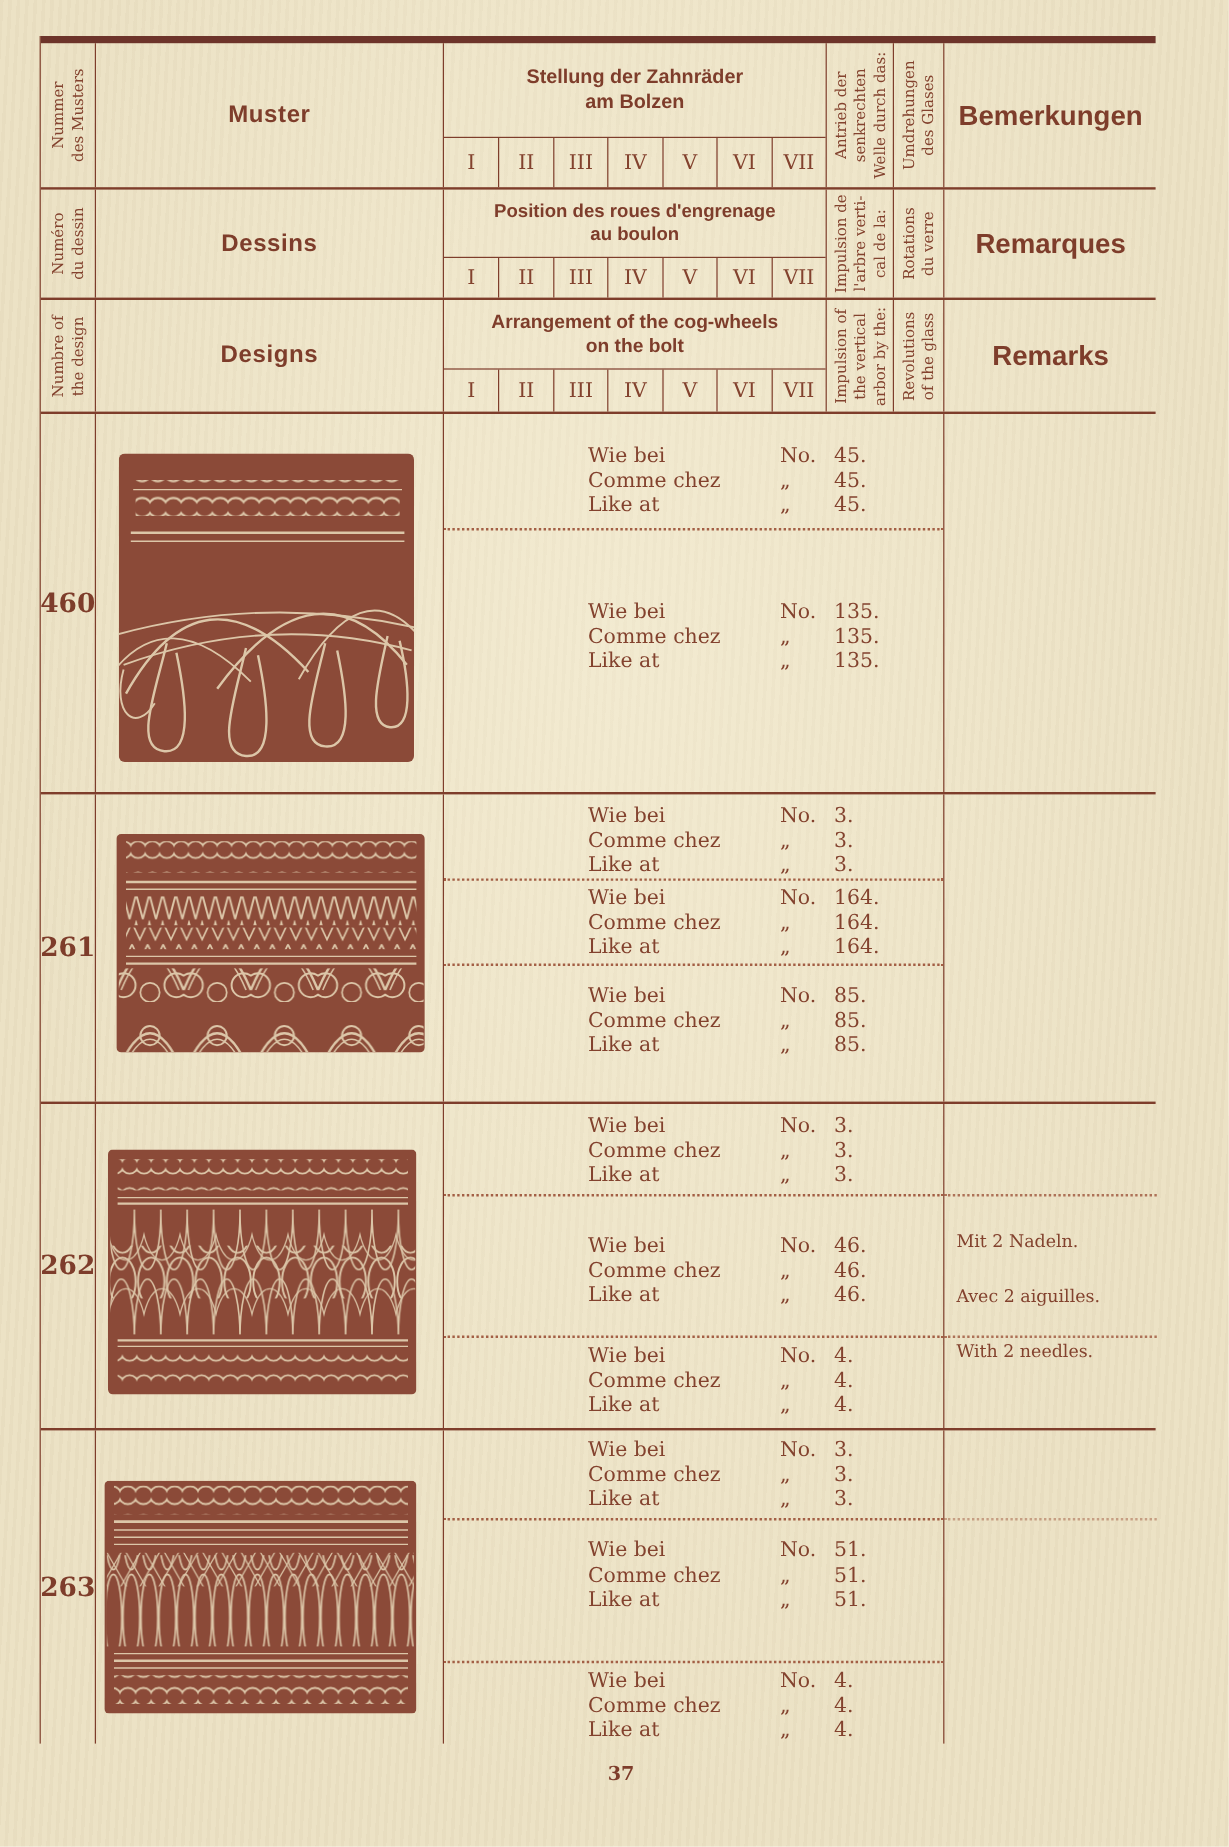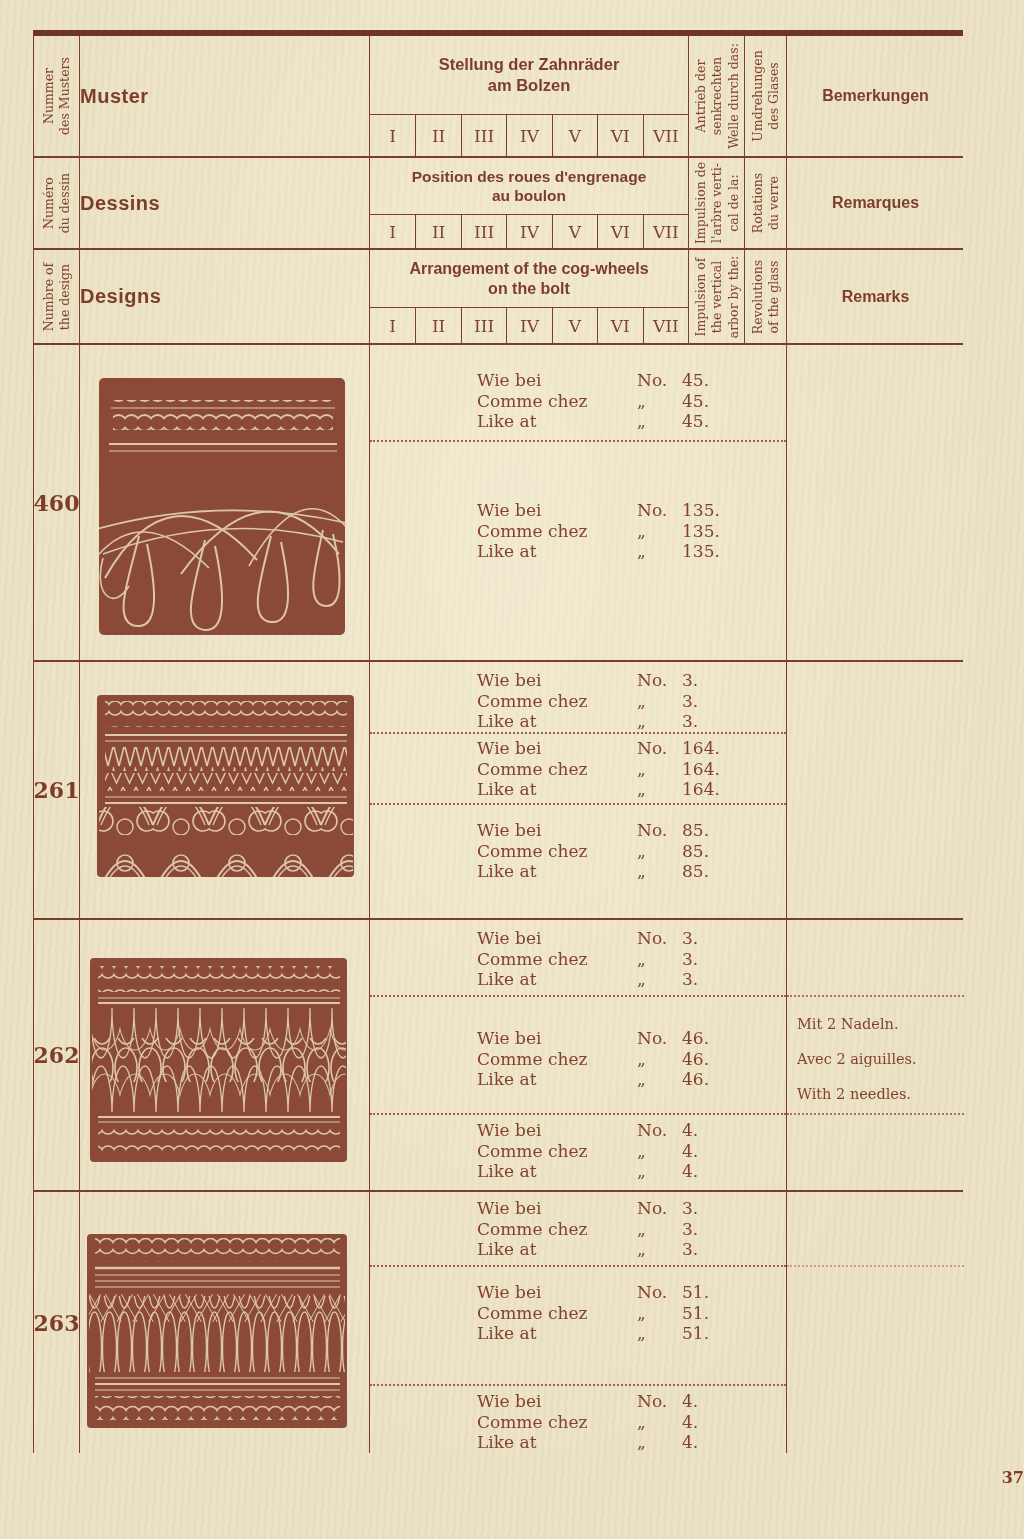--- a/index.html
+++ b/index.html
@@ -24,49 +24,49 @@
   .toprule{height:4px;border-top:5px solid #6d342a;border-bottom:1.5px solid #6d342a;}
   .ml{white-space:pre-line;}
   .bL{border-left:1.5px solid var(--ink);}
 
   
   .hrow{display:grid;grid-template-columns:45px 290px 319px 56px 42px 178px;border-bottom:2px solid var(--ink);}
   .hrow.last{border-bottom:2.5px solid var(--ink);}
   .vcell{position:relative;}
   .vtext{position:absolute;top:50%;left:50%;transform:translate(-50%,-50%) rotate(-90deg);
          white-space:pre;text-align:center;font-size:12.5px;line-height:1.3;color:var(--text);}
-  .hdesign{display:flex;align-items:center;
+  .hdesign{display:flex;align-items:center;justify-content:center;
            font-family:"Liberation Sans",sans-serif;font-weight:bold;font-size:20px;color:var(--ink);letter-spacing:.5px;}
   .gear{display:flex;flex-direction:column;}
   .glabel{flex:1;display:flex;align-items:center;justify-content:center;text-align:center;
           font-family:Liberation Sans, sans-serif;font-weight:bold;color:var(--ink);line-height:1.25;}
   .subrow{display:grid;grid-template-columns:repeat(7,1fr);border-top:1.5px solid var(--ink);}
   .subrow > div{display:flex;align-items:center;justify-content:center;font-size:17px;border-left:1px solid var(--ink);}
   .subrow > div:first-child{border-left:none;}
   .hremarks{display:flex;align-items:center;justify-content:center;
-            font-family:"Liberation Sans",sans-serif;font-weight:bold;font-size:16px;color:var(--ink);}
+            font-family:"Liberation Sans",sans-serif;font-weight:bold;font-size:23px;color:var(--ink);}
 
   
   .drow{display:grid;grid-template-columns:45px 290px 417px 178px;position:relative;}
   .drow + .drow{border-top:2px solid var(--ink);}
   .numcell{display:flex;align-items:center;justify-content:center;font-weight:bold;font-size:22px;color:var(--ink);}
   .patcell{position:relative;border-left:1.5px solid var(--ink);}
   .patcell svg{position:absolute;}
   .textcell{position:relative;border-left:1.5px solid var(--ink);}
   .remcell{position:relative;border-left:1.5px solid var(--ink);}
-  .entry{position:absolute;left:107px;display:grid;grid-template-columns:160px 45px 46px;
+  .entry{position:absolute;left:120px;display:grid;grid-template-columns:160px 45px 46px;
          font-size:17px;line-height:20.5px;color:var(--text);}
   .entry span{display:block;}
   .eval{text-align:left;}
   .esep{text-align:left;}
   .dots{position:absolute;left:0;right:0;border-top:2px dotted var(--dot);}
   .rdots{position:absolute;left:0;right:0;border-top:2px dotted var(--dot);opacity:.85;}
   .remtext{position:absolute;left:10px;right:4px;font-size:14.5px;color:var(--text);}
-  .remtext div{height:35px;}
-  .footer{position:absolute;left:0;width:100%;text-align:right;font-weight:bold;font-size:16px;color:var(--ink);padding-left:11px;}
+  .remtext div{height:35px;margin-top:11px;}
+  .footer{position:absolute;left:0;width:100%;text-align:center;font-weight:bold;font-size:16px;color:var(--ink);padding-left:11px;}
 </style>
 </head>
 <body>
 
 <div class="page">
   <div class="table">
     <div class="toprule"></div>
 
     <div class="hrow" style="height:122px">
       <div class="vcell">

